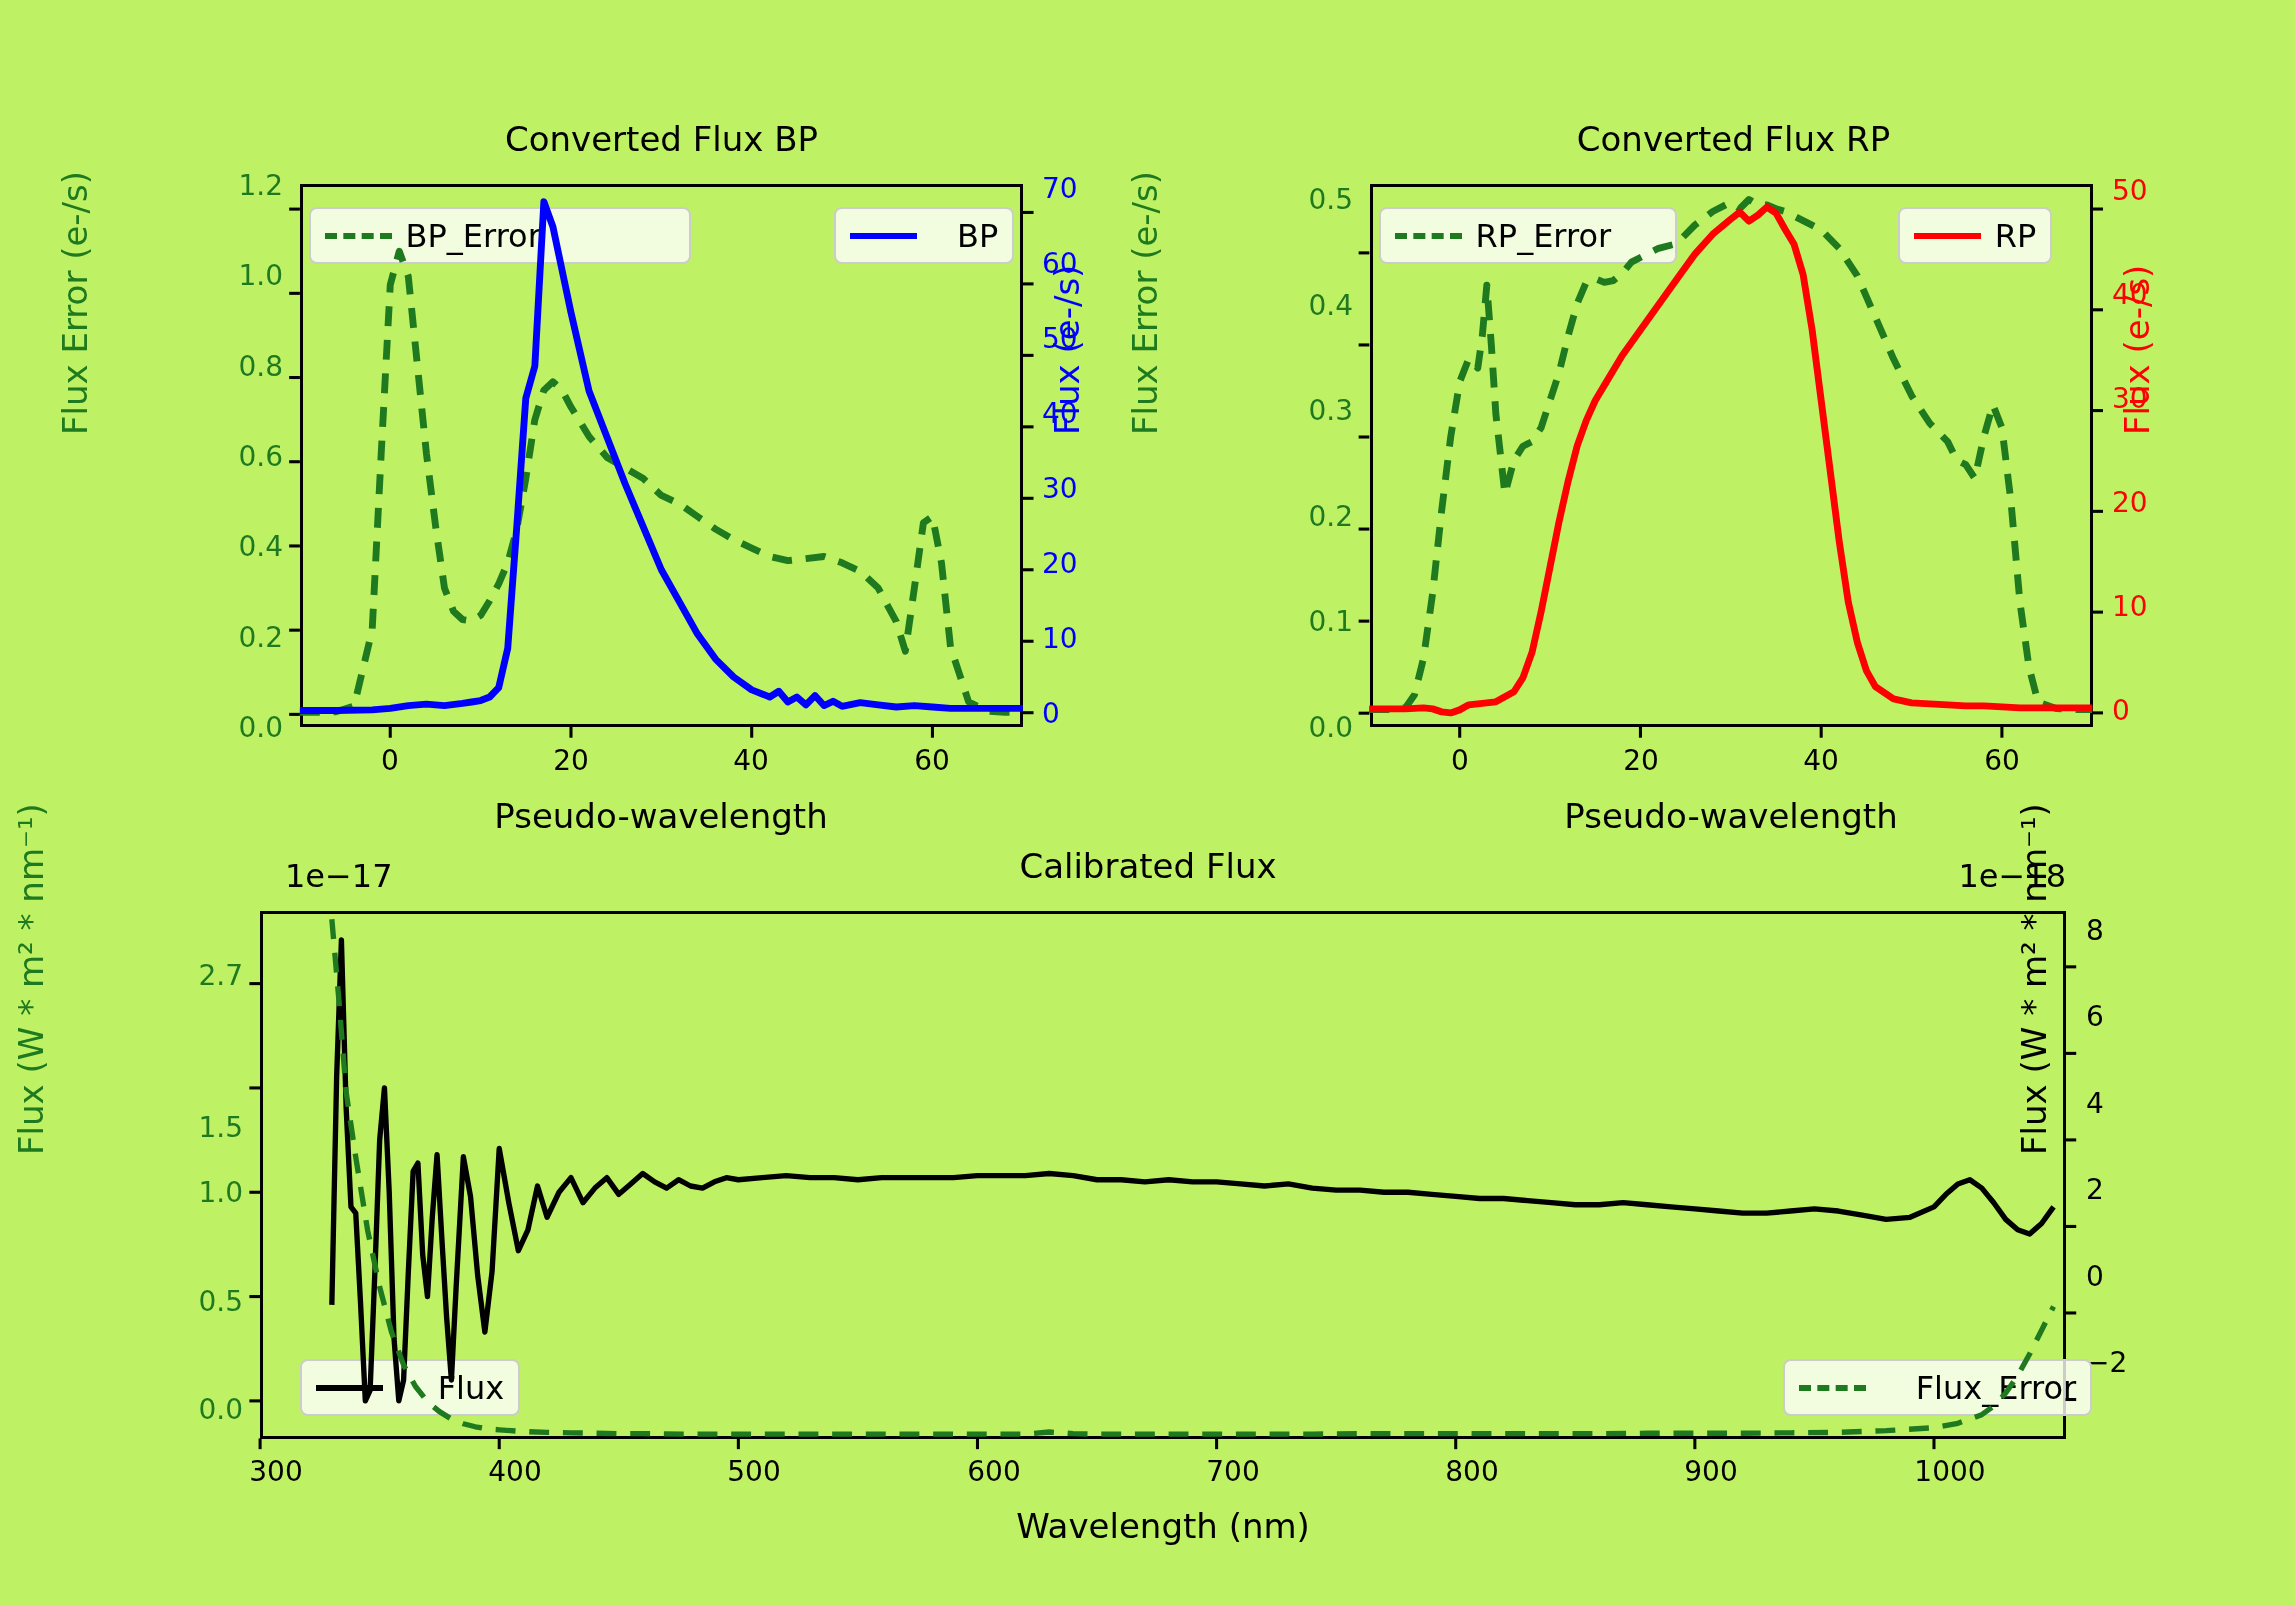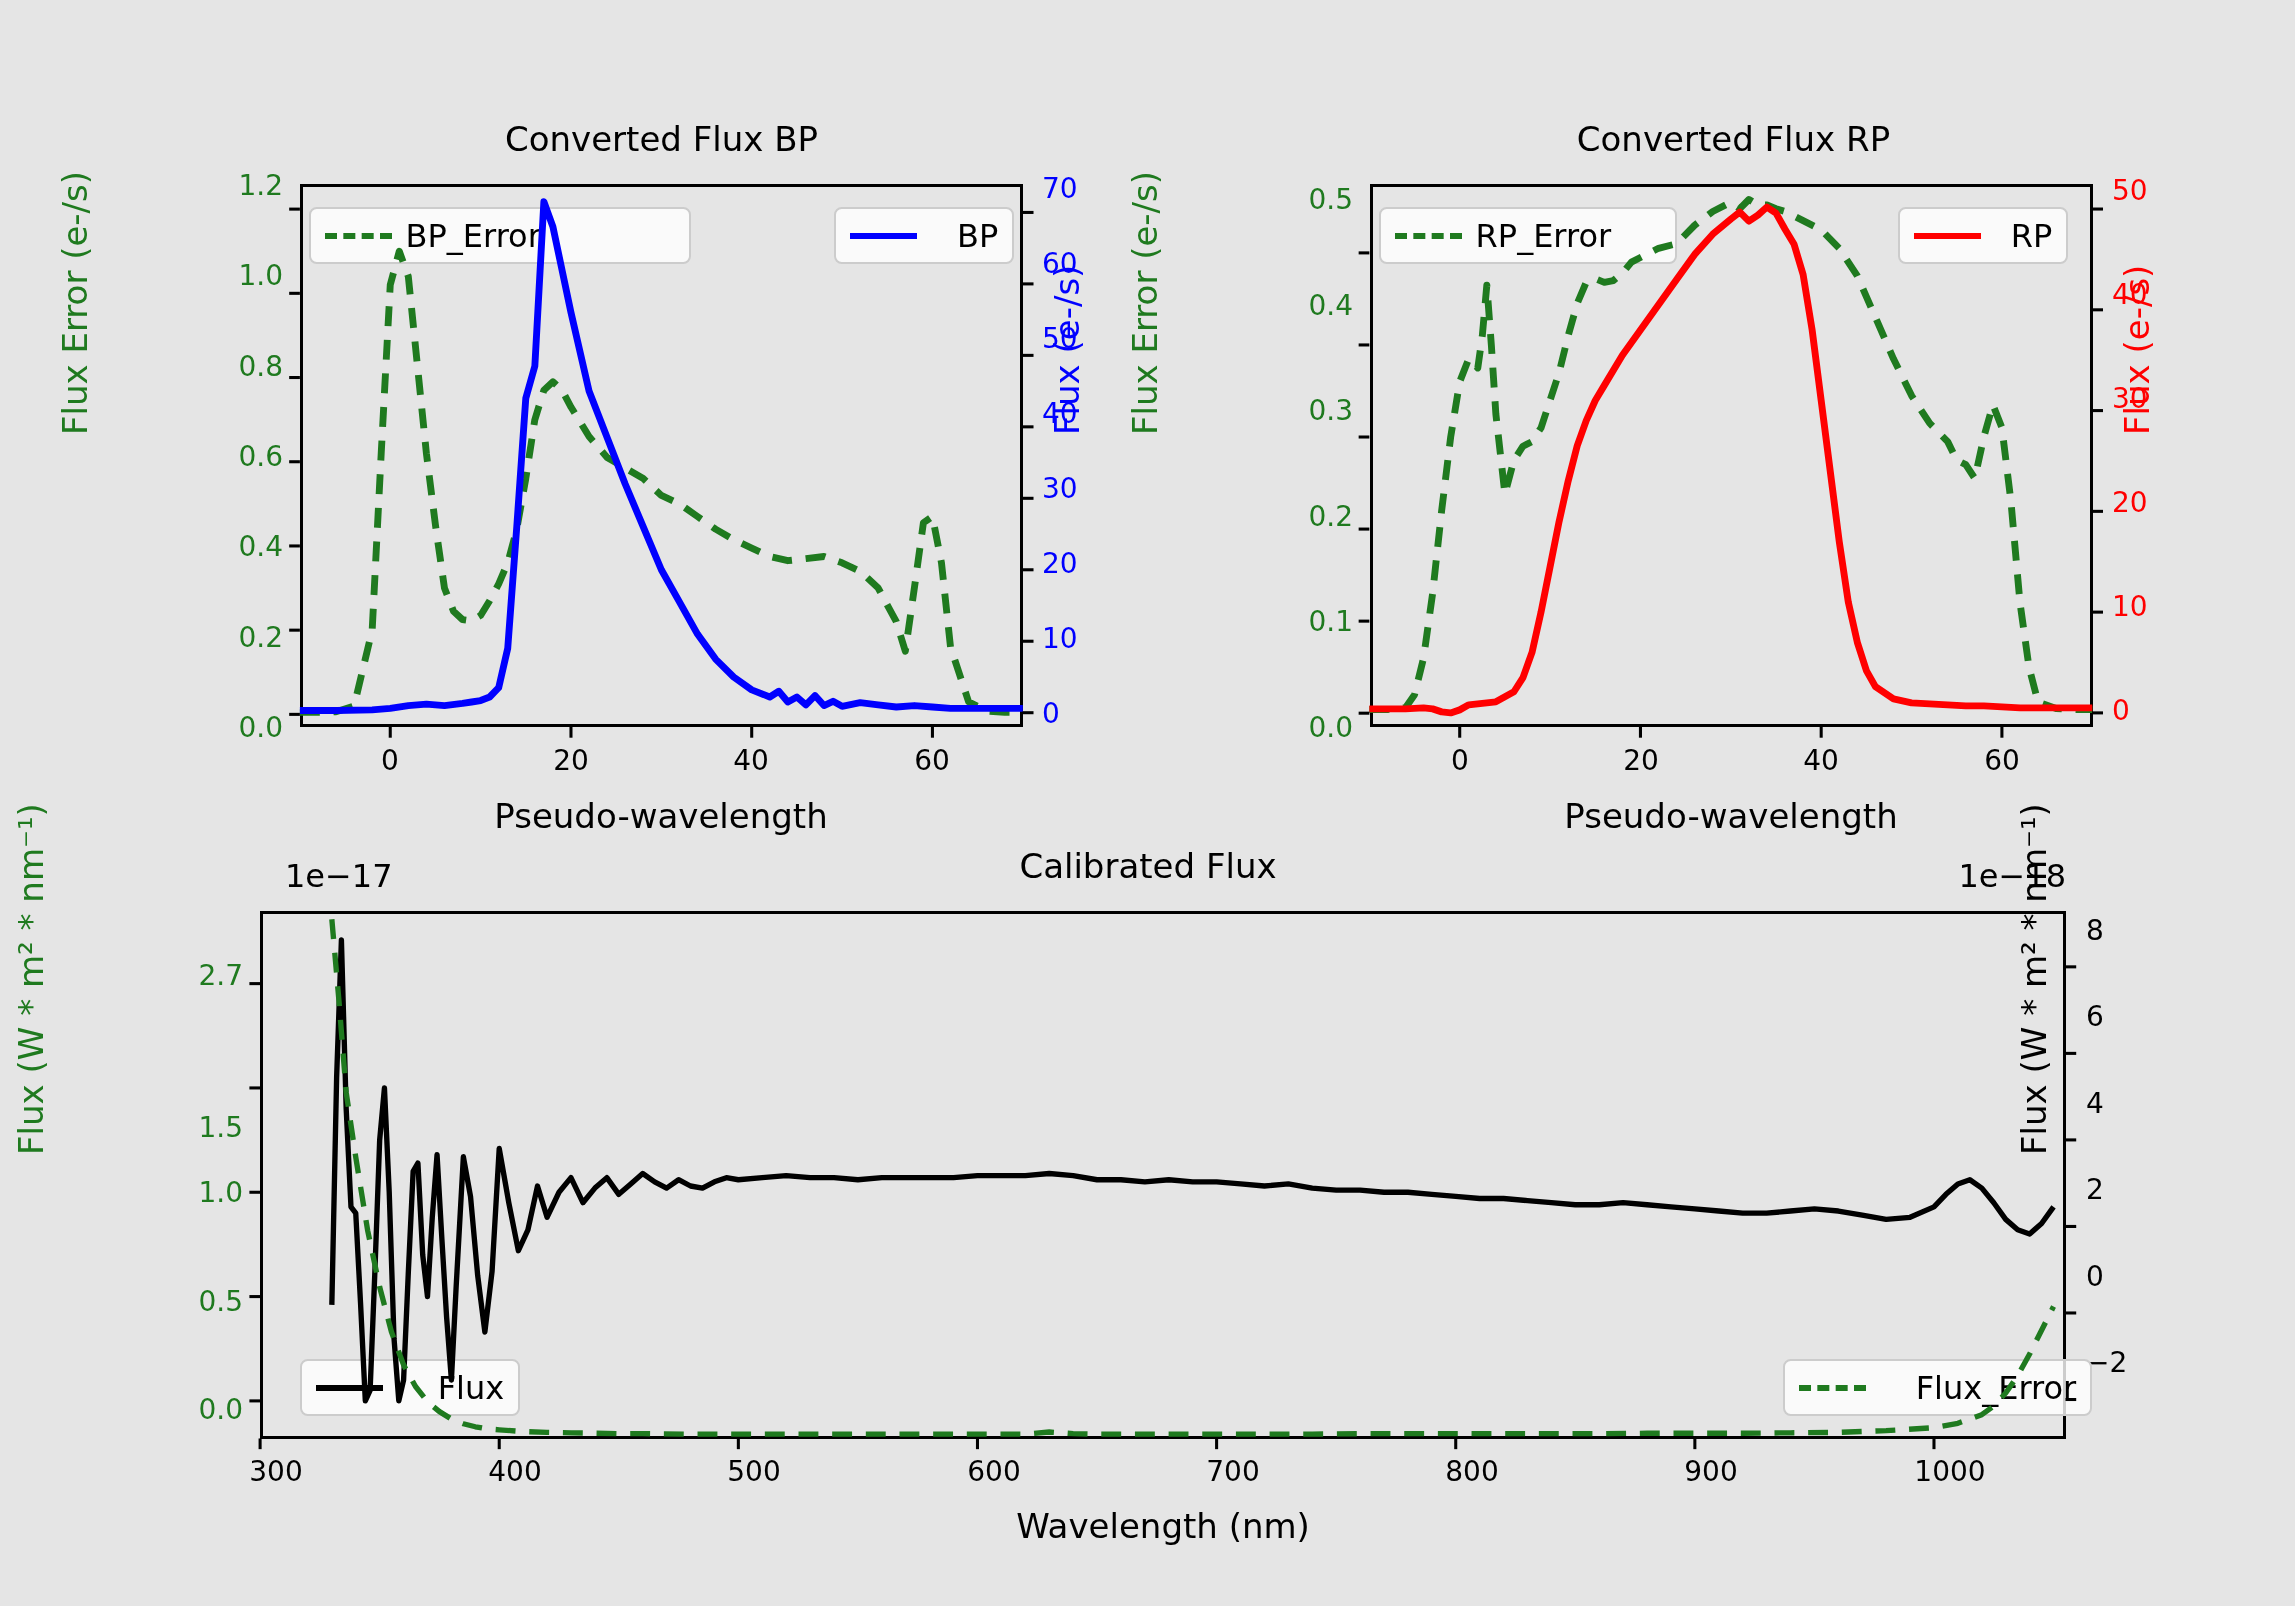--- a/index.html
+++ b/index.html
@@ -1,17 +1,17 @@
 <!DOCTYPE html>
 <html style="font-size:12.2px"><head>
 <meta charset="utf-8">
 <style>
   html,body{margin:0;padding:0;background:#ffffff;}
   body{width:2295px;height:1607px;font-family:"DejaVu Sans","Liberation Sans",sans-serif;}
-  #figure{position:relative;width:2295px;height:1607px;background:#e5e5e5;overflow:hidden;}
+  #figure{position:relative;width:2295px;height:1607px;background:#bef264;overflow:hidden;}
 
   .panel{position:absolute;}
   .plotbox{position:absolute;box-sizing:border-box;border:3.1px solid #000000;background:transparent;}
   .title{position:absolute;text-align:center;color:#000000;font-size:34px;white-space:nowrap;}
 
   .ticklabel{position:absolute;font-size:28px;white-space:nowrap;}
   .ticklabel.left{transform:translate(-100%,-50%);}
   .ticklabel.right{transform:translate(0,-50%);}
   .ticklabel.bottom{transform:translate(-50%,0);}
   .green{color:#1f7a1f;}
@@ -129,21 +129,21 @@
     <div class="ticklabel bottom black" style="left:2002px;top:744px;">60</div>
 
     <div class="axlabel black" style="left:1731px;top:796px;transform:translateX(-50%);">Pseudo-wavelength</div>
     <div class="axlabel vert green" style="left:1257px;top:455px;transform:translate(-50%,-50%) rotate(-90deg);">Flux Error (e-/s)</div>
     <div class="axlabel vert red" style="left:2202px;top:455px;transform:translate(-50%,-50%) rotate(-90deg);">Flux (e-/s)</div>
 
     <div class="legend" style="left:1379px;top:207px;width:298px;">
       <span class="swatch dash-green"></span>
       <span class="lbl">RP_Error</span>
     </div>
-    <div class="legend" style="left:1898px;top:207px;width:170px;justify-content:space-between;">
+    <div class="legend" style="left:1898px;top:207px;width:154px;justify-content:space-between;">
       <span class="swatch solid-red"></span>
       <span class="lbl">RP</span>
     </div>
 
     <svg class="curves" id="svg-rp" width="2295" height="1607" viewBox="0 0 3000 2100">
         <path d="M1790.00 927.14 L1813.63 927.14 L1837.25 924.73 L1849.06 907.88 L1860.88 859.75 L1872.69 775.51 L1884.50 667.20 L1896.31 570.93 L1908.13 498.73 L1919.94 468.64 L1931.75 480.68 L1937.66 438.56 L1943.56 372.37 L1949.47 450.59 L1955.38 540.85 L1967.19 645.54 L1979.00 601.02 L1990.81 582.97 L2002.63 576.95 L2014.44 558.90 L2026.25 522.80 L2038.06 486.69 L2049.88 438.56 L2061.69 396.44 L2073.50 368.76 L2085.31 363.95 L2097.13 368.76 L2108.94 366.36 L2120.75 356.73 L2132.56 342.29 L2144.38 336.27 L2168.00 324.24 L2191.63 318.22 L2215.25 294.15 L2238.88 276.10 L2262.50 264.07 L2274.31 272.49 L2286.13 260.46 L2297.94 267.68 L2309.75 267.68 L2321.56 272.49 L2333.38 276.10 L2357.00 288.14 L2380.63 300.17 L2404.25 324.24 L2427.88 360.34 L2451.50 414.49 L2475.13 468.64 L2498.75 516.78 L2522.38 552.88 L2546.00 576.95 L2557.81 601.02 L2569.63 607.03 L2581.44 625.08 L2593.25 570.93 L2605.06 528.81 L2616.88 558.90 L2628.69 655.17 L2640.50 787.54 L2652.31 871.78 L2664.13 917.51 L2687.75 925.93 L2711.38 927.14 L2735.00 927.14" fill="none" stroke="#1f7a1f" stroke-width="9" stroke-linejoin="round" stroke-linecap="butt" stroke-dasharray="26 18"></path>
         <path d="M1790.00 926.29 L1813.63 926.29 L1837.25 926.29 L1860.88 924.97 L1872.69 926.29 L1884.50 930.24 L1896.31 931.56 L1908.13 927.61 L1919.94 921.02 L1931.75 919.70 L1943.56 918.39 L1955.38 917.07 L1967.19 910.48 L1979.00 903.90 L1990.81 885.45 L2002.63 852.52 L2014.44 799.83 L2026.25 740.56 L2038.06 681.28 L2049.88 628.59 L2061.69 582.49 L2073.50 549.55 L2085.31 523.21 L2097.13 503.45 L2120.75 463.93 L2144.38 431.00 L2168.00 398.07 L2191.63 365.14 L2215.25 332.21 L2238.88 305.86 L2262.50 286.10 L2274.31 276.88 L2286.13 288.74 L2297.94 280.83 L2309.75 270.30 L2321.56 278.20 L2333.38 299.28 L2345.19 319.04 L2357.00 358.55 L2368.81 431.00 L2380.63 523.21 L2392.44 615.42 L2404.25 707.63 L2416.06 786.66 L2427.88 839.35 L2439.69 876.23 L2451.50 897.31 L2475.13 913.12 L2498.75 918.39 L2522.38 919.70 L2546.00 921.02 L2569.63 922.34 L2593.25 922.34 L2616.88 923.65 L2640.50 924.97 L2664.13 924.97 L2687.75 924.97 L2711.38 924.97 L2735.00 924.97" fill="none" stroke="#ff0000" stroke-width="9" stroke-linejoin="round" stroke-linecap="butt"></path>
         <line x1="1908.125" y1="950" x2="1908.125" y2="964" stroke="#000" stroke-width="4"></line>
         <line x1="2144.375" y1="950" x2="2144.375" y2="964" stroke="#000" stroke-width="4"></line>
         <line x1="2380.625" y1="950" x2="2380.625" y2="964" stroke="#000" stroke-width="4"></line>

